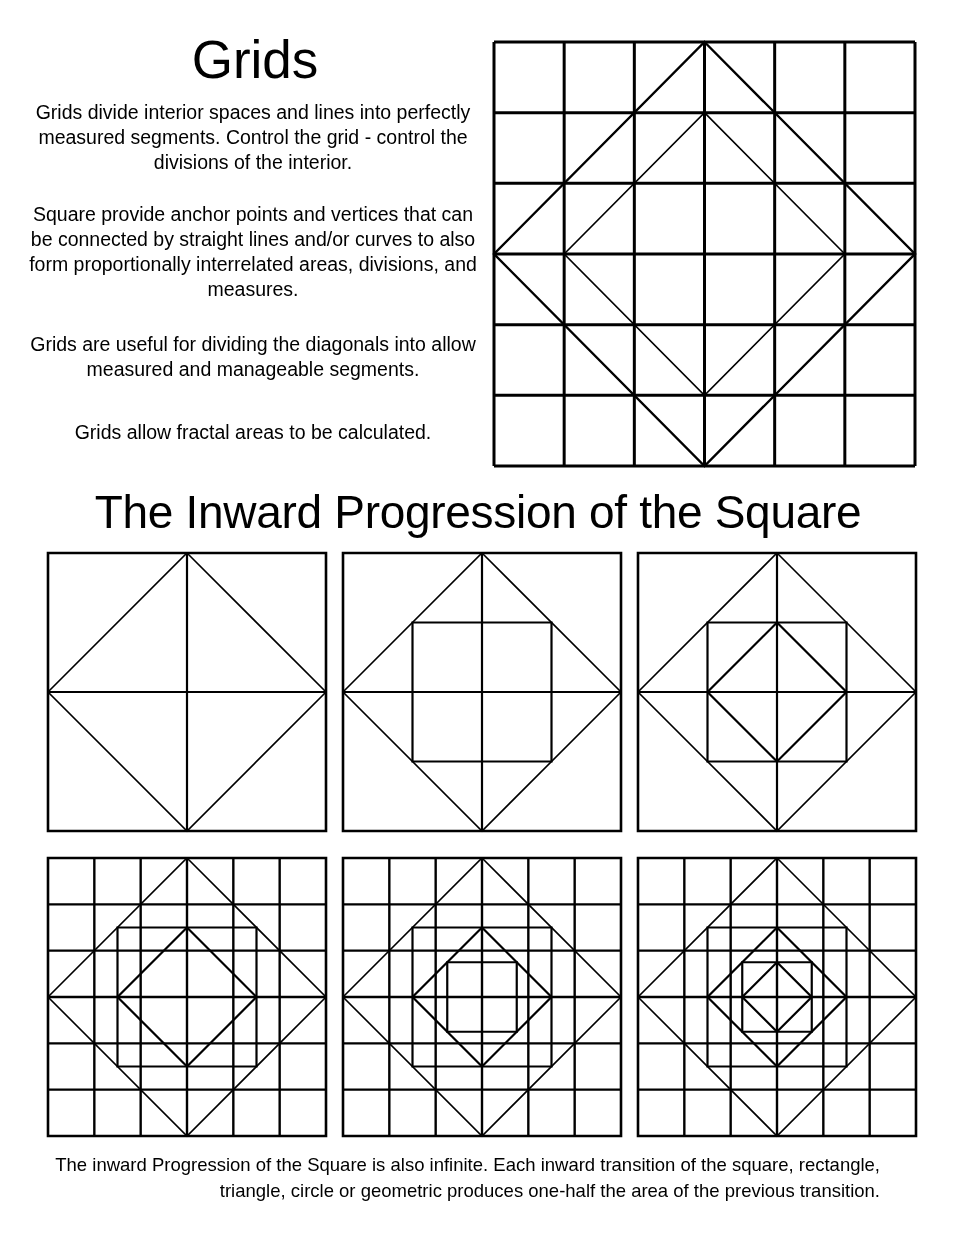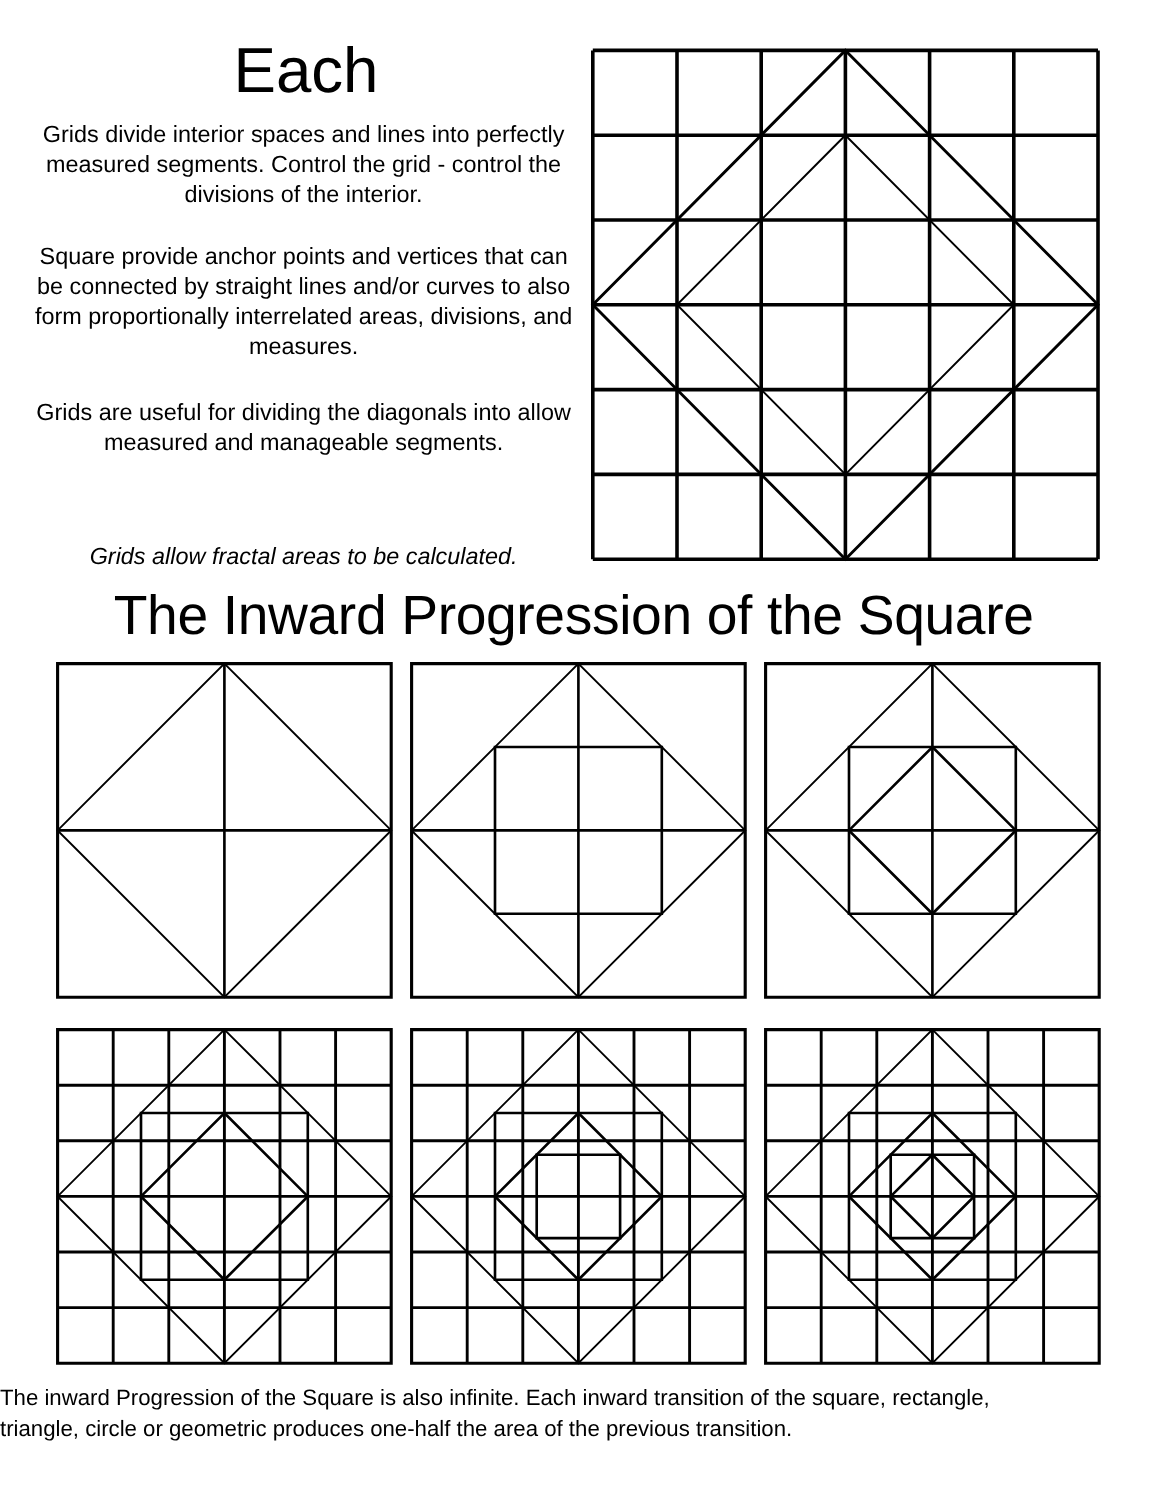--- a/index.html
+++ b/index.html
@@ -4,30 +4,30 @@
 <style>
   html, body { margin:0; padding:0; background:#ffffff; }
   body { width:960px; height:1242px; position:relative; overflow:hidden;
          font-family:"Liberation Sans", sans-serif; color:#000; }
   .abs { position:absolute; }
   #title-grids { left:0; top:28px; width:510px; text-align:center; font-size:53px; line-height:64px; }
   .para { left:20px; width:466px; text-align:center; font-size:19.5px; line-height:25px; }
   #p1 { top:100px; }
   #p2 { top:202px; }
   #p3 { top:332px; }
-  #p4 { top:452px;font-style:italic; }
+  #p4 { top:420px; }
   #title-prog { left:0; top:482px; width:956px; text-align:center; font-size:46px; line-height:60px; letter-spacing:-0.3px; }
-  #caption { left:0; top:1152px; width:880px; text-align:left; font-size:18.5px; line-height:26px; }
+  #caption { left:0; top:1152px; width:880px; text-align:right; font-size:18.5px; line-height:26px; }
   svg { position:absolute; overflow:visible; }
   svg line, svg rect, svg polygon { stroke:#000; fill:none; }
 </style>
 </head>
 <body>
 
-<div id="title-grids" class="abs">Each</div>
+<div id="title-grids" class="abs">Grids</div>
 <div id="p1" class="abs para">Grids divide interior spaces and lines into perfectly measured segments. Control the grid - control the divisions of the interior.</div>
 <div id="p2" class="abs para">Square provide anchor points and vertices that can be connected by straight lines and/or curves to also form proportionally interrelated areas, divisions, and measures.</div>
 <div id="p3" class="abs para">Grids are useful for dividing the diagonals into allow measured and manageable segments.</div>
 <div id="p4" class="abs para">Grids allow fractal areas to be calculated.</div>
 
 <svg id="main-grid" style="left:494px; top:42px;" width="421" height="424" viewBox="0 0 421 424">
     <line x1="0" y1="0" x2="0" y2="424" stroke-width="3"></line>
     <line x1="0" y1="0" x2="421" y2="0" stroke-width="3"></line>
     <line x1="70.16666666666667" y1="0" x2="70.16666666666667" y2="424" stroke-width="3"></line>
     <line x1="0" y1="70.66666666666667" x2="421" y2="70.66666666666667" stroke-width="3"></line>

